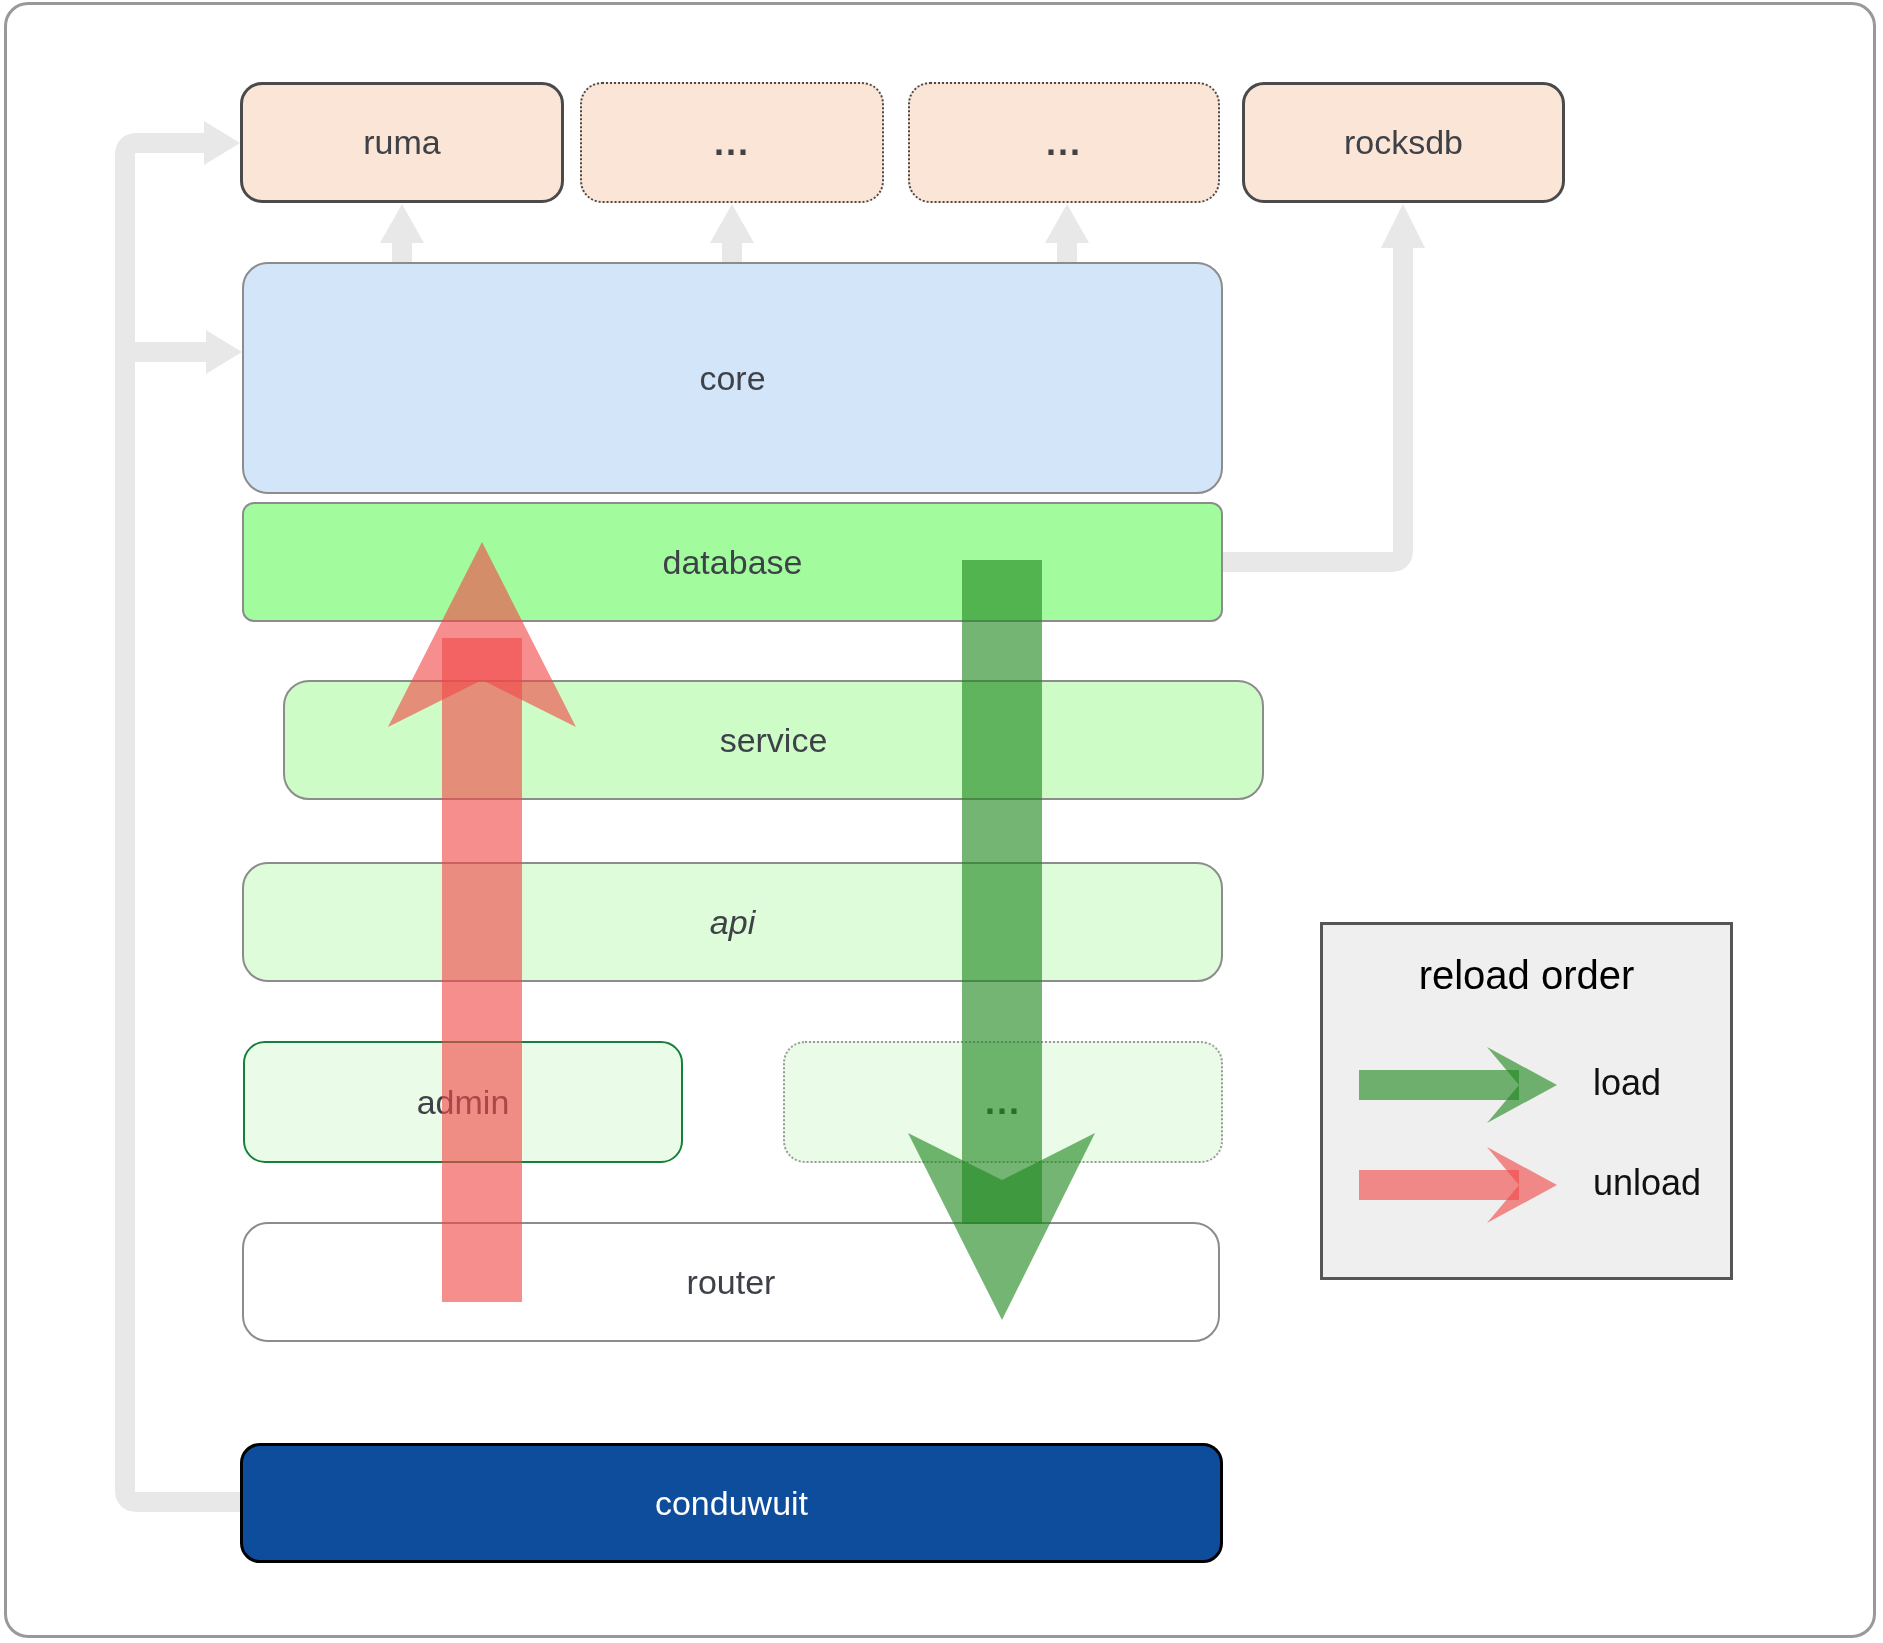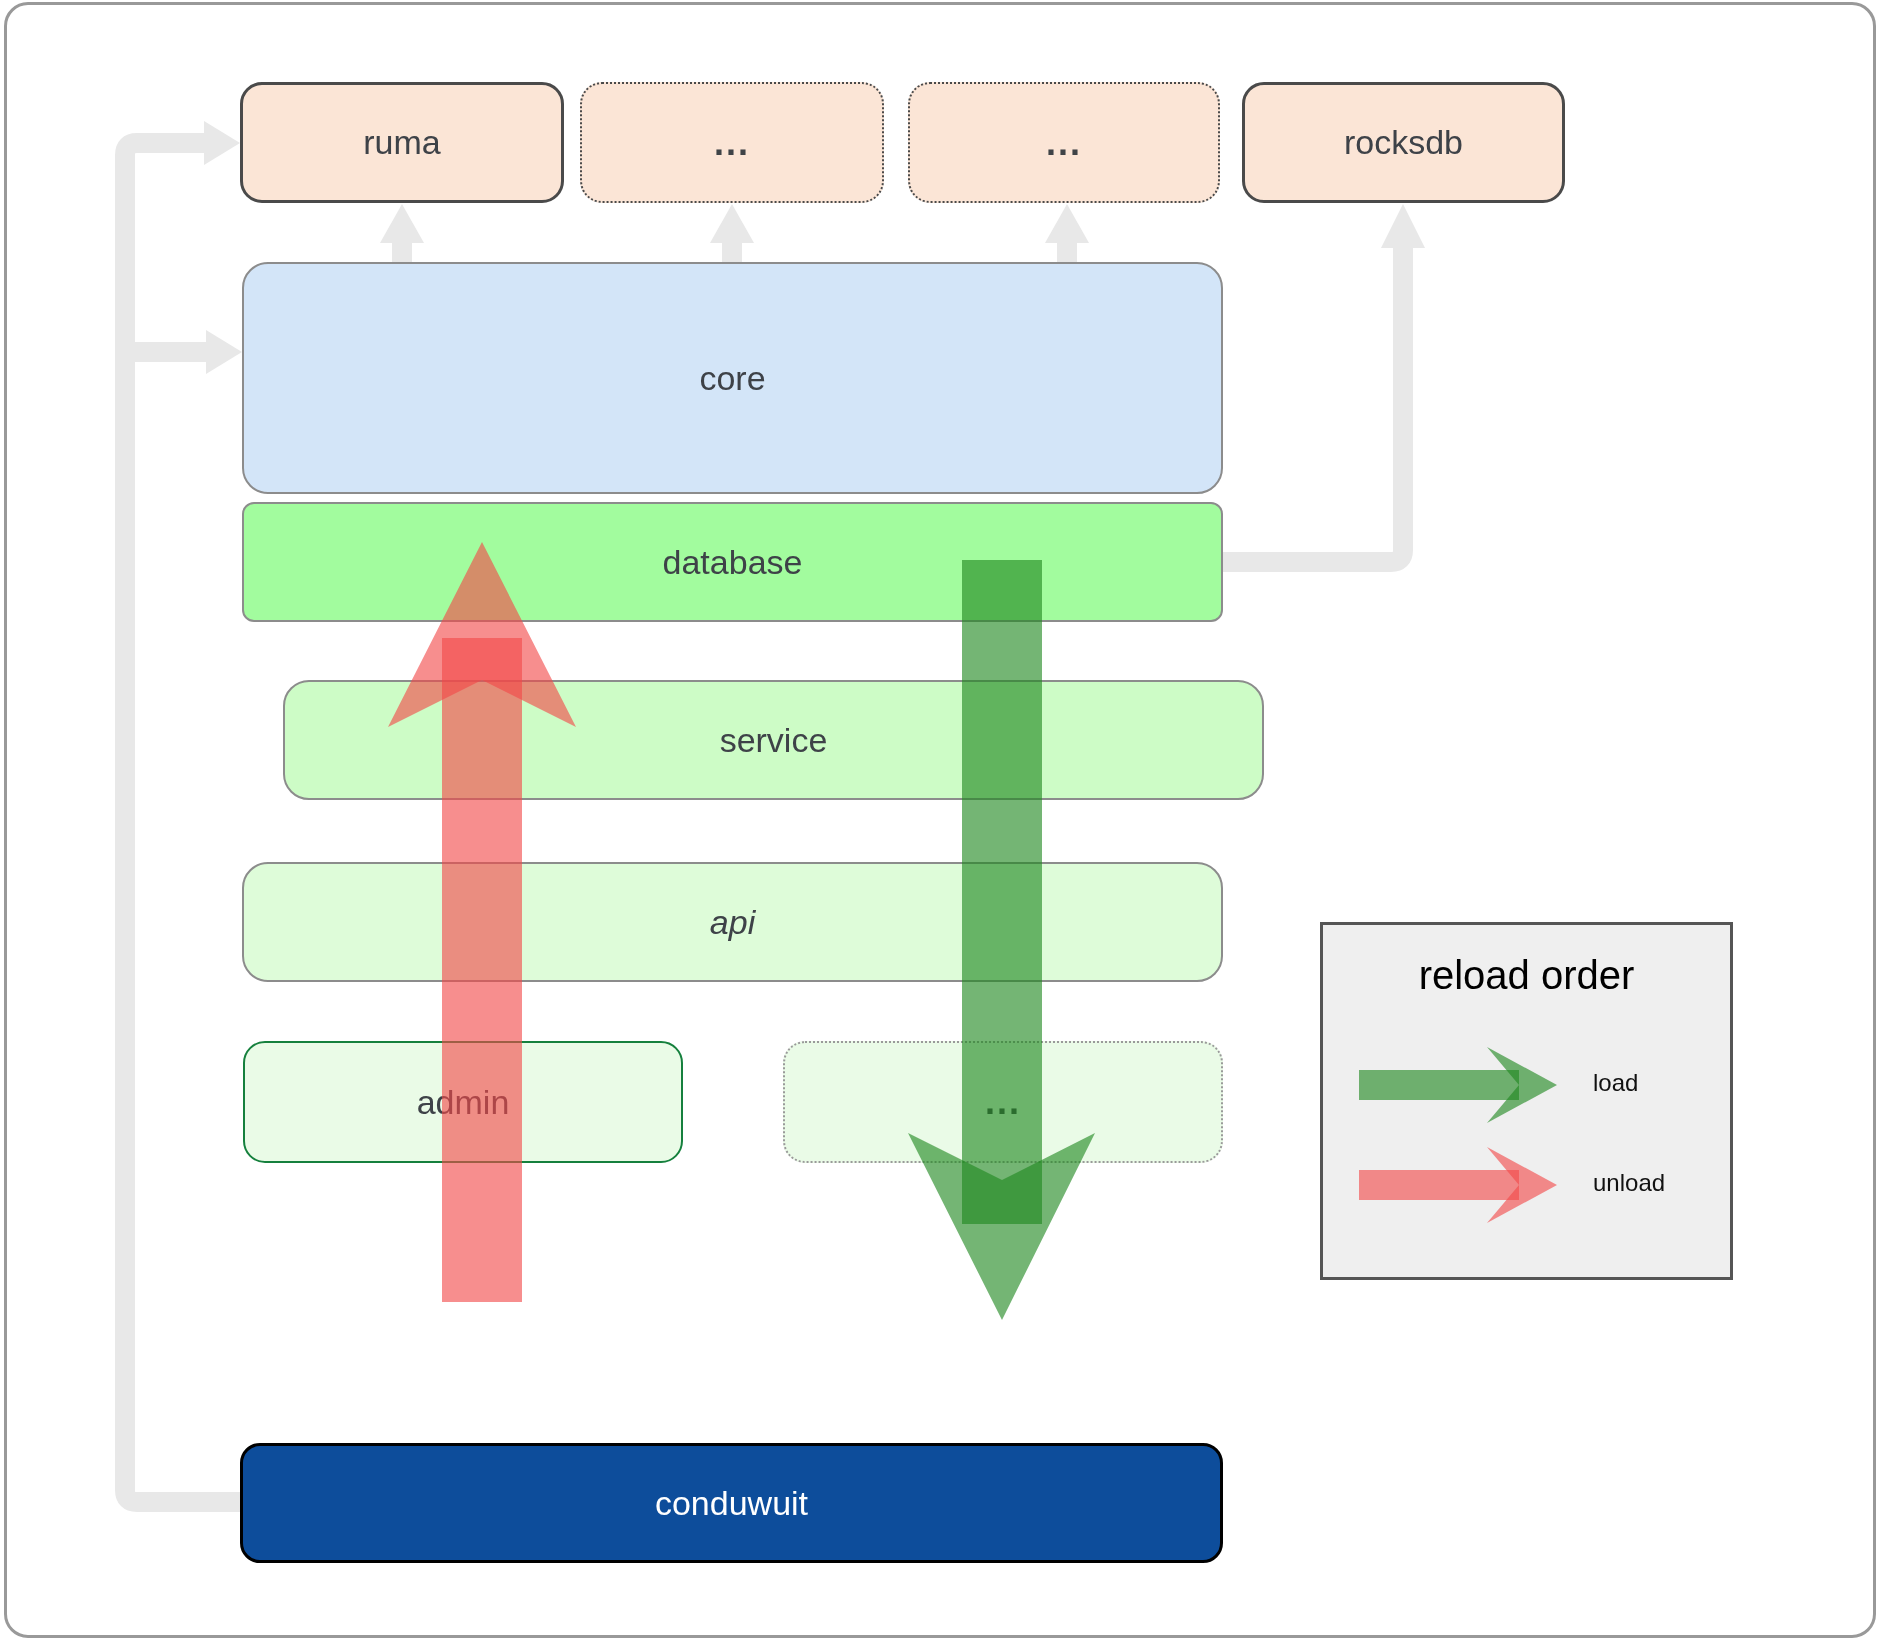--- a/index.html
+++ b/index.html
@@ -42,21 +42,21 @@
   #legend{
     position:absolute;left:1320px;top:922px;width:413px;height:358px;
     background:#efefef;border:3px solid #555555;box-sizing:border-box;
   }
   #legend-title{
     position:absolute;left:0;top:28px;width:100%;
     text-align:center;font-size:40px;color:#000000;
   }
   .legend-label{
     position:absolute;left:270px;height:44px;line-height:44px;
-    font-size:24px;color:#111111;
+    font-size:36px;color:#111111;
   }
   #legend-label-load{top:136px;}
   #legend-label-unload{top:236px;text-align:center;}
   #legend-svg{position:absolute;left:0;top:0;width:413px;height:358px;}
 </style>
 </head>
 <body>
 
 <div id="canvas">
 
@@ -106,20 +106,23 @@
   </div>
   <div class="box" id="box-api">
     <span>api</span>
   </div>
   <div class="box" id="box-admin">
     <span>admin</span>
   </div>
   <div class="box" id="box-ext3">
     <span class="dots">...</span>
   </div>
+  <div class="box" id="box-router">
+    <span>router</span>
+  </div>
   <div class="box" id="box-conduwuit">
     <span>conduwuit</span>
   </div>
 
   <svg class="svg-layer" viewBox="0 0 1883 1643">
 
     <g>
       <polygon points="388,727 482,542 576,727 482,680" fill="rgba(242,73,73,0.62)"></polygon>
       <rect x="442" y="638" width="80" height="664" fill="rgba(242,73,73,0.62)"></rect>
     </g>

